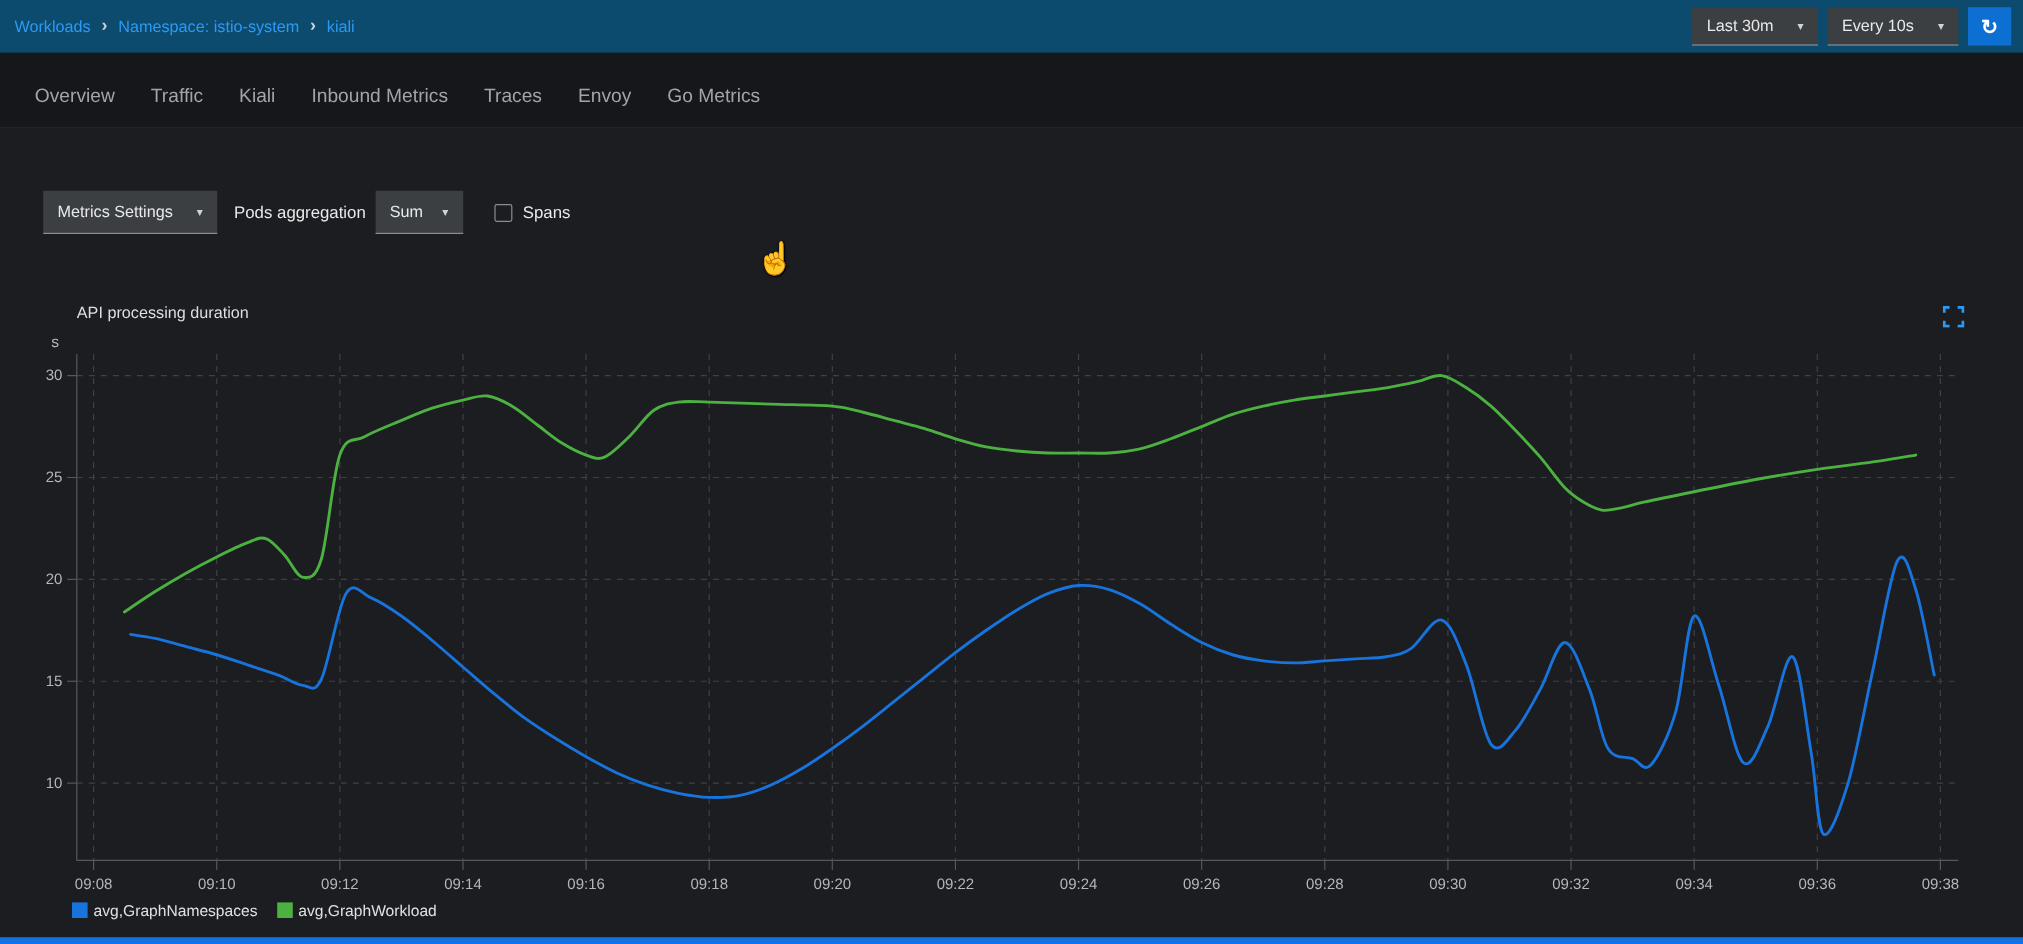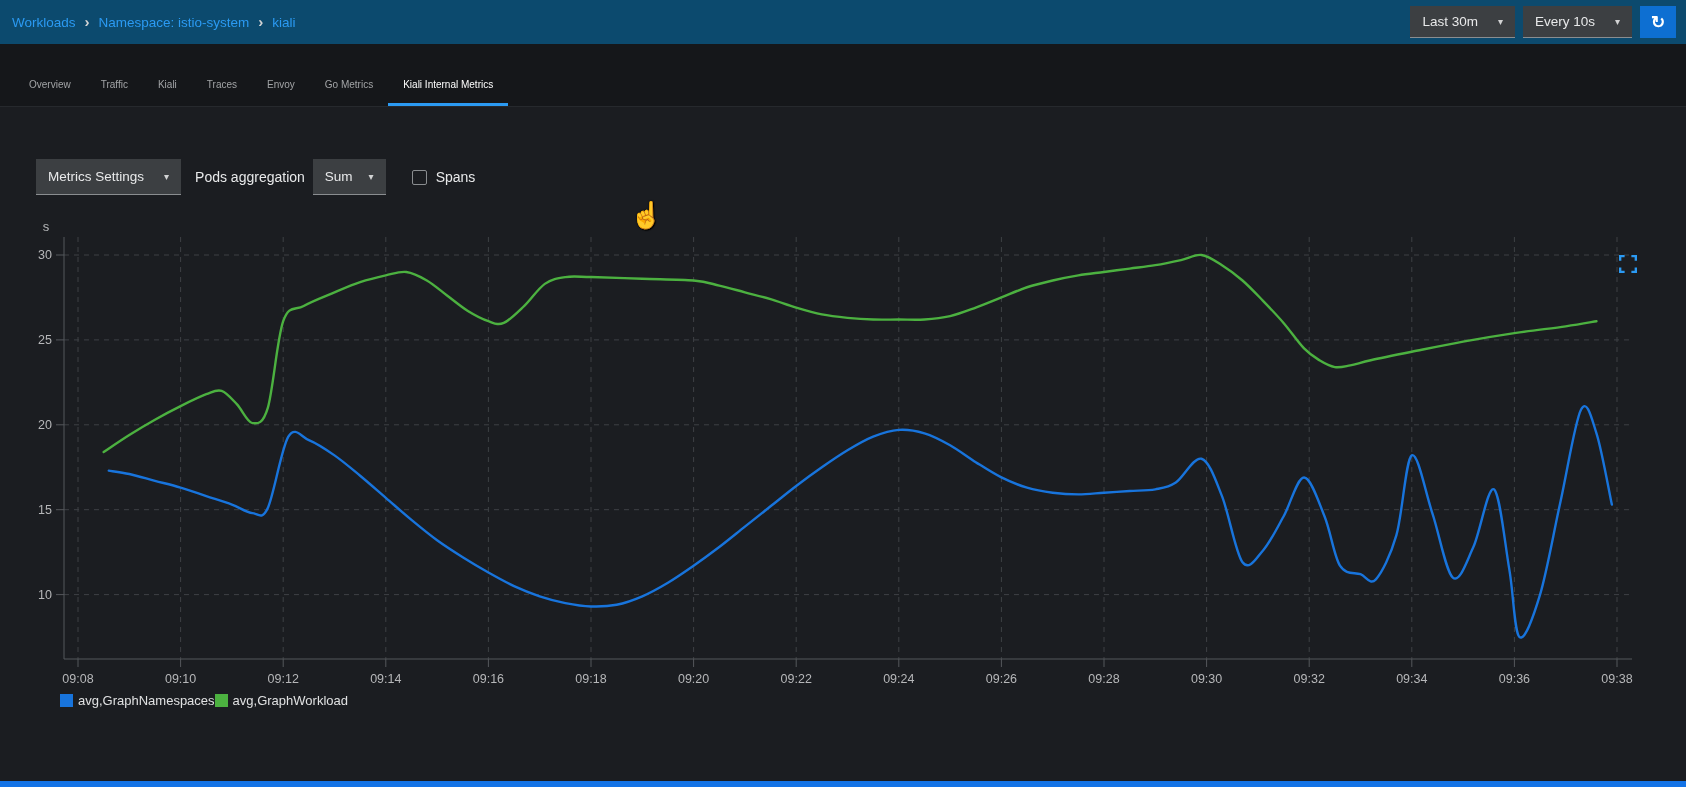--- a/index.html
+++ b/index.html
@@ -29,21 +29,21 @@
     width:36px;height:32px;background:#0d6fd2;border:none;color:#fff;
     font-size:17px;font-weight:bold;cursor:pointer;display:flex;
     align-items:center;justify-content:center;border-radius:0;
   }
   
   .tabs{
     height:63px;box-sizing:border-box;display:flex;align-items:flex-end;
     padding:0 0 0 14px;background:#15171a;border-bottom:1px solid #26292d;
   }
   .tab{
-    padding:10px 15px 13px;font-size:10px;color:#a2a4a6;cursor:pointer;
+    padding:10px 15px 13px;font-size:16px;color:#a2a4a6;cursor:pointer;
     border-bottom:3px solid transparent;white-space:nowrap;
   }
   .tab.active{color:#ffffff;border-bottom-color:#2b9af3;}
   
   .content{
     background:#1b1d21;height:674px;box-sizing:border-box;
     padding:0;position:relative;
   }
   .toolbar{
     display:flex;align-items:center;padding:52px 0 0 36px;gap:14px;
@@ -59,21 +59,21 @@
   
   .chart-card{position:relative;margin-top:20px;}
   .chart-title{
     padding:38px 0 0 64px;font-size:13.5px;color:#dcdedf;height:20px;
   }
   .expand-btn{
     position:absolute;top:40px;right:49px;width:18px;height:18px;
     background:transparent;border:none;padding:0;cursor:pointer;
   }
   #chart-svg{display:block;}
-  .legend{display:flex;align-items:center;padding-left:60px;margin-top:0px;}
+  .legend{display:flex;align-items:center;padding-left:60px;gap:16px;margin-top:0px;}
   .legend-item{display:flex;align-items:center;gap:5px;cursor:pointer;}
   .legend-swatch{width:13px;height:13px;display:inline-block;}
   .legend-label{font-size:13px;color:#e0e1e2;}
   
   .bottom-strip{position:absolute;left:0;bottom:0;width:1686px;height:6px;background:#1373e6;}
   .cursor{
     position:absolute;left:630px;top:200px;font-size:26px;color:#ffffff;
     text-shadow:0 0 2px #000, 1px 1px 1px #000;pointer-events:none;z-index:50;
   }
 </style>
@@ -100,44 +100,45 @@
     <button class="refresh-btn">
       <span>↻</span>
     </button>
   </div>
 </div>
 
 <div class="tabs">
     <div class="tab">Overview</div>
     <div class="tab">Traffic</div>
     <div class="tab">Kiali</div>
+    <div class="tab">Inbound Metrics</div>
     <div class="tab">Traces</div>
     <div class="tab">Envoy</div>
     <div class="tab">Go Metrics</div>
-    <div class="tab active">Kiali Internal Metrics</div>
   </div>
 
 <div class="content">
   <div class="toolbar">
     <button class="dd-btn">
       <span>Metrics Settings</span>
       <span class="caret">▾</span>
     </button>
     <span class="label">Pods aggregation</span>
     <button class="dd-btn" style="margin-left:-6px;">
       <span>Sum</span>
       <span class="caret" style="margin-left:16px;">▾</span>
     </button>
     <label class="spans">
       <span class="checkbox"></span>
       <span class="label">Spans</span>
     </label>
   </div>
 
   <div class="chart-card">
+    <div class="chart-title">API processing duration</div>
     <button class="expand-btn" title="">
       <svg width="18" height="18" viewBox="0 0 16 16">
         <g stroke="#2b9af3" stroke-width="2.2" fill="none">
           <path d="M1 5 V1 H5"></path>
             <path d="M11 1 H15 V5"></path>
           <path d="M15 11 V15 H11"></path>
             <path d="M5 15 H1 V11"></path>
         </g>
       </svg>
     </button>

